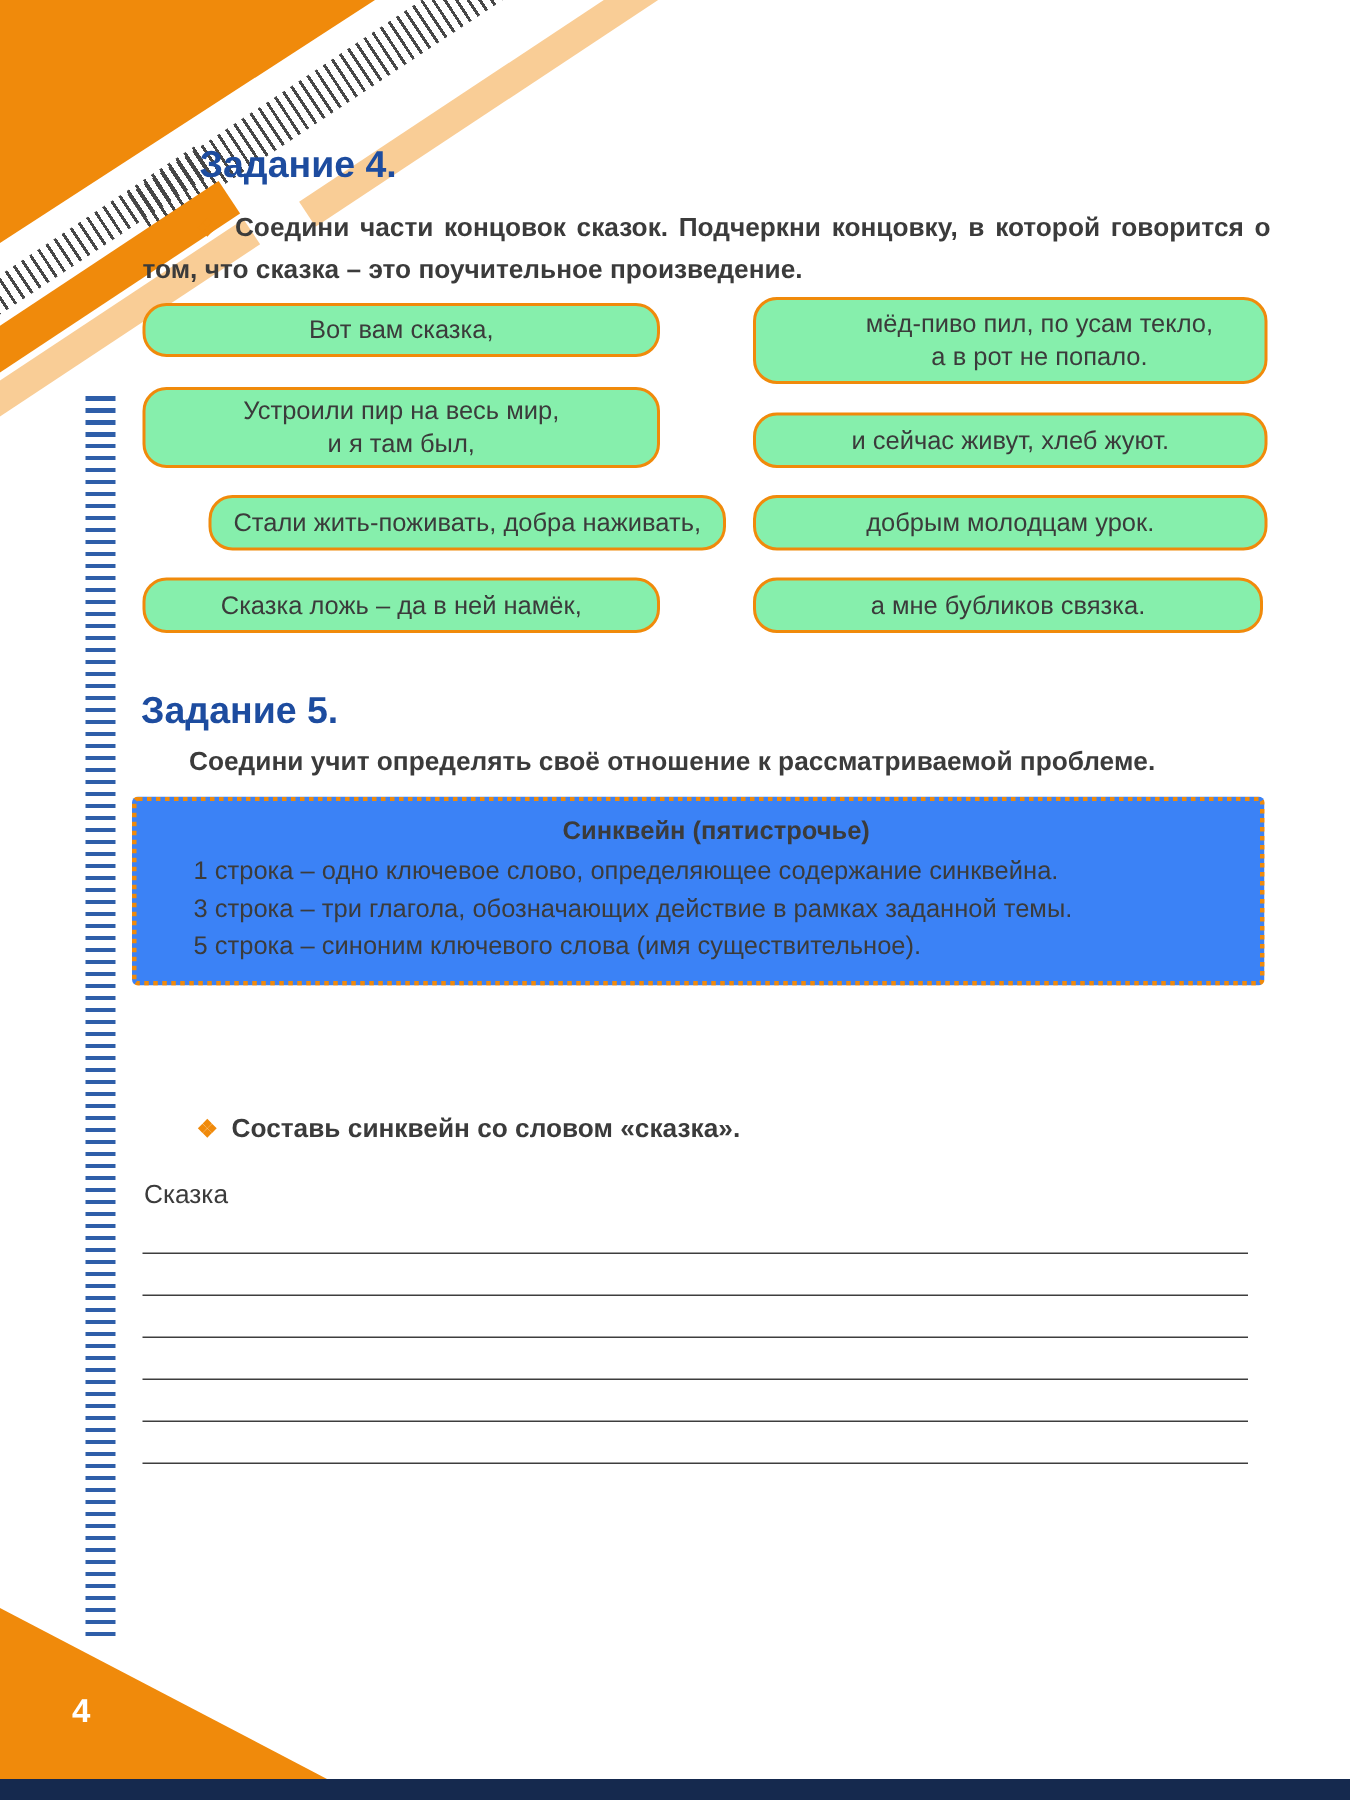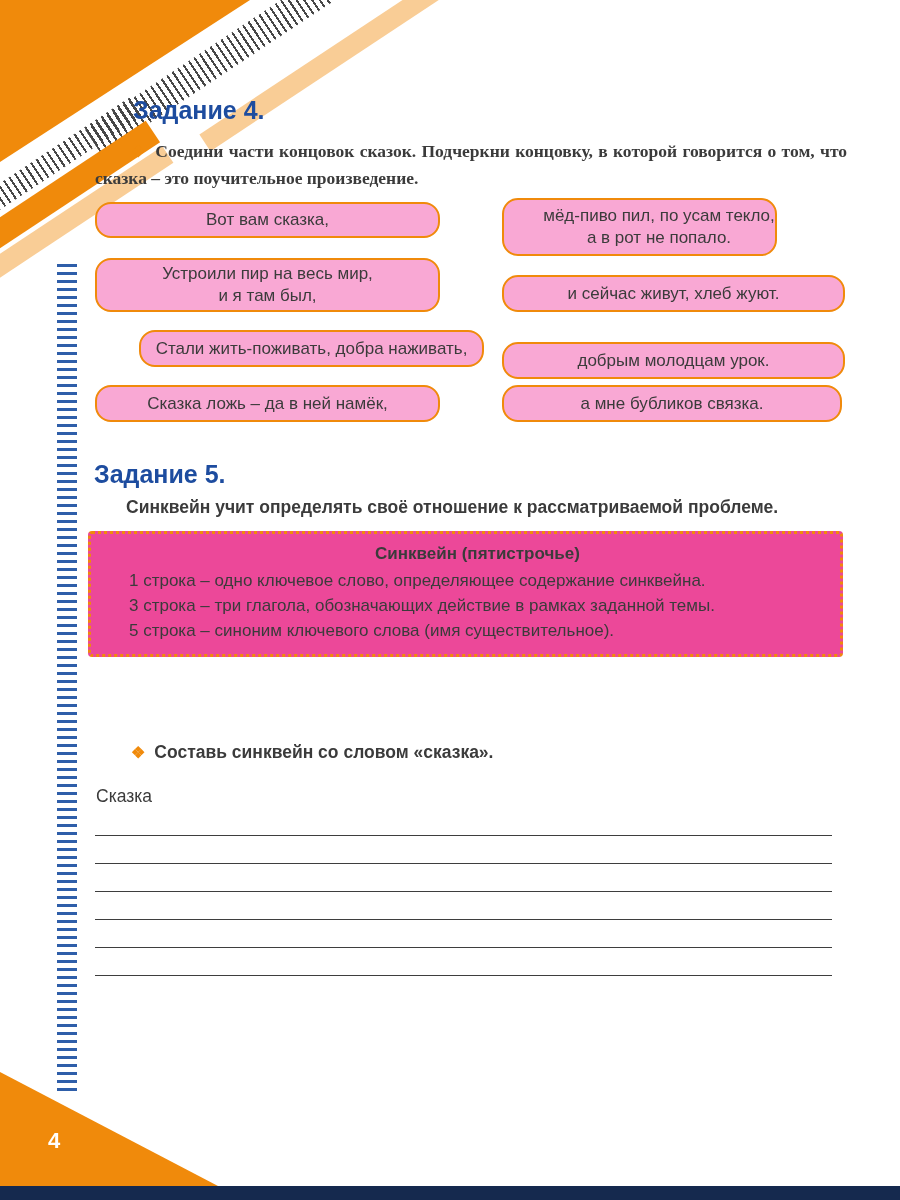--- a/index.html
+++ b/index.html
@@ -21,41 +21,41 @@
   
   .left-dashes{position:absolute;left:57px;top:264px;width:20px;height:830px;z-index:0;
                background:repeating-linear-gradient(180deg,#2E5EA9 0 3px,transparent 3px 8px);}
 
   
   .task-title{position:absolute;font-size:25px;font-weight:bold;color:#1D4C9F;z-index:2;}
   .t4{left:133px;top:96px;}
   .t5{left:94px;top:460px;}
   .diamond{color:#F08A0B;font-size:16px;margin-right:9px;}
   .instruction{position:absolute;left:95px;top:138px;width:752px;font-size:17.5px;font-weight:bold;
-               line-height:26px;text-align:justify;z-index:2;font-family:Liberation Serif, serif;}
+               line-height:26px;text-align:justify;z-index:2;}
   .instruction .diamond{margin-left:36px;}
   .lead{position:absolute;left:126px;top:497px;font-size:17.5px;font-weight:bold;z-index:2;}
 
   
-  .mbox{position:absolute;border:2px solid #F08A0B;border-radius:16px;background:#f9a8d4;
+  .mbox{position:absolute;border:2px solid #F08A0B;border-radius:16px;background:#86efac;
         display:flex;align-items:center;justify-content:center;text-align:center;
         font-size:17px;line-height:22px;white-space:pre-line;z-index:2;box-sizing:border-box;}
   .l1{left:95px;top:202px;width:345px;height:36px;}
   .l2{left:95px;top:258px;width:345px;height:54px;}
   .l3{left:95px;top:330px;width:345px;height:37px;margin-left:44px;}
   .l4{left:95px;top:385px;width:345px;height:37px;}
-  .r1{left:502px;top:198px;width:275px;height:58px;padding-left:39px;}
+  .r1{left:502px;top:198px;width:343px;height:58px;padding-left:39px;}
   .r2{left:502px;top:275px;width:343px;height:37px;}
-  .r3{left:502px;top:330px;width:343px;height:37px;margin-top:12px;}
+  .r3{left:502px;top:330px;width:343px;height:37px;}
   .r4{left:502px;top:385px;width:340px;height:37px;}
 
   
   .cinq-box{position:absolute;left:88px;top:531px;width:755px;box-sizing:border-box;
             border:3px dotted #F08A0B;border-radius:4px;padding:7px 14px 11px 38px;
-            font-size:17px;line-height:25px;z-index:2;background:#ec4899;}
+            font-size:17px;line-height:25px;z-index:2;background:#3b82f6;}
   .cinq-title{text-align:center;font-weight:bold;margin-bottom:2px;}
 
   .prompt{position:absolute;left:95px;top:742px;width:740px;font-size:17.5px;font-weight:bold;z-index:2;}
   .prompt .diamond{margin-left:36px;}
   .answer-label{position:absolute;left:96px;top:786px;font-size:17.5px;z-index:2;}
   .answer-lines{position:absolute;left:95px;top:808px;width:737px;z-index:2;}
   .ans-line{height:27px;border-bottom:1.6px solid #3e3e3e;}
 
   
   .page-triangle{position:absolute;left:0;top:1072px;width:218px;height:114px;
@@ -88,21 +88,21 @@
 и я там был,</div>
   <div class="mbox l3">Стали жить-поживать, добра наживать,</div>
   <div class="mbox l4">Сказка ложь – да в ней намёк,</div>
   <div class="mbox r1">мёд-пиво пил, по усам текло,
 а в рот не попало.</div>
   <div class="mbox r2">и сейчас живут, хлеб жуют.</div>
   <div class="mbox r3">добрым молодцам урок.</div>
   <div class="mbox r4">а мне бубликов связка.</div>
 
   <div class="task-title t5">Задание 5.</div>
-  <div class="lead">Синквейн учит определять своё отношение к рассматриваемой проблеме.</div>
+  <div class="lead">Соедини учит определять своё отношение к рассматриваемой проблеме.</div>
 
   <div class="cinq-box">
     <div class="cinq-title">Синквейн (пятистрочье)</div>
     <div class="cinq-line">1 строка – одно ключевое слово, определяющее содержание синквейна.</div>
     <div class="cinq-line">3 строка – три глагола, обозначающих действие в рамках заданной темы.</div>
     <div class="cinq-line">5 строка – синоним ключевого слова (имя существительное).</div>
   </div>
 
   <div class="prompt"><span class="diamond">❖</span><span>Составь синквейн со словом «сказка».</span></div>
 

